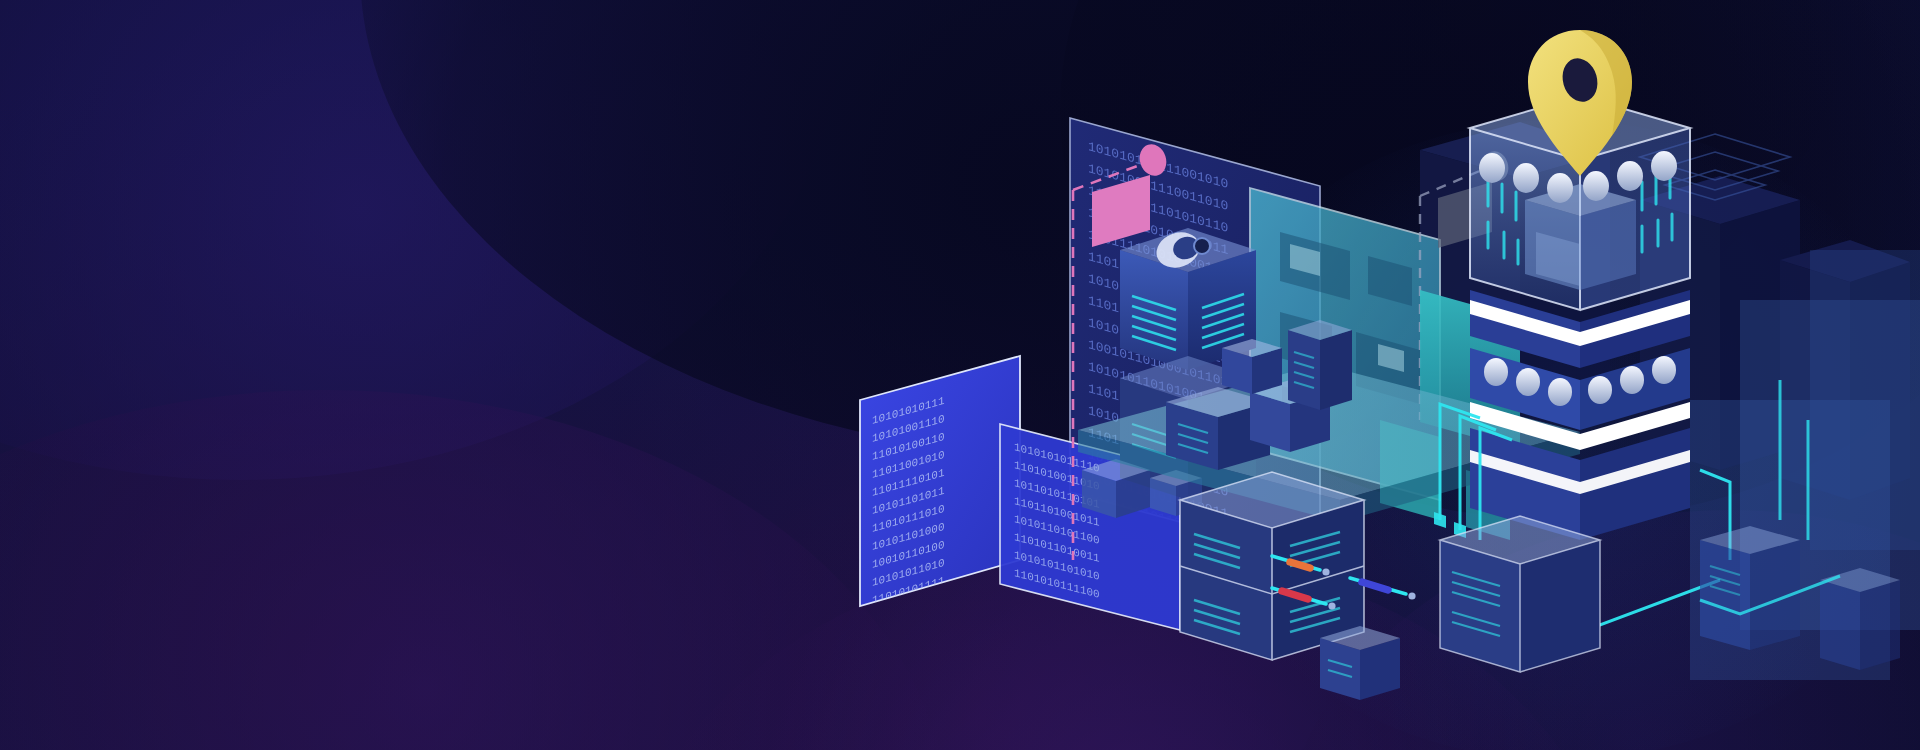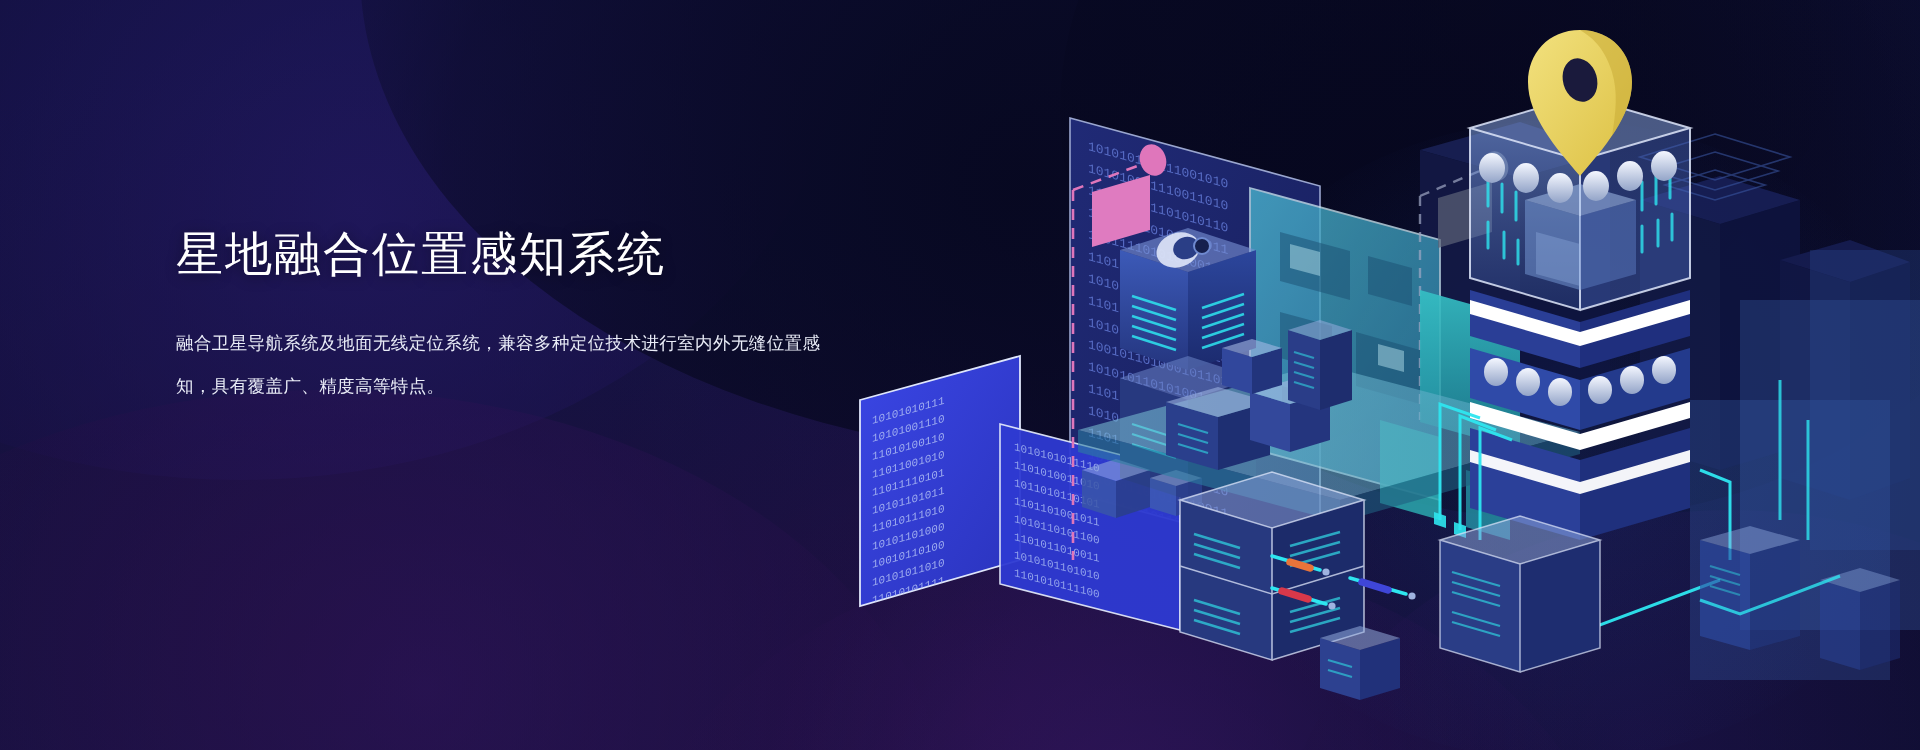--- a/index.html
+++ b/index.html
@@ -90,24 +90,20 @@
 <div class="banner">
 
   <div class="blob blob-topleft"></div>
   <div class="blob blob-topdark"></div>
   <div class="blob blob-rightdark"></div>
   <div class="blob blob-botleft"></div>
   <div class="blob blob-botmid"></div>
   <div class="blob blob-botright"></div>
   <div class="blob blob-centerglow"></div>
 
-  <div class="copy">
-    <div class="headline">星地融合位置感知系统</div>
-    <div class="subcopy">融合卫星导航系统及地面无线定位系统，兼容多种定位技术进行室内外无缝位置感知，具有覆盖广、精度高等特点。</div>
-  </div>
 
   <div class="art">
     <svg viewBox="0 0 1100 750" xmlns="http://www.w3.org/2000/svg">
       <defs>
         <linearGradient id="gPanelA" x1="0" y1="0" x2="1" y2="1">
           <stop offset="0%" stop-color="#3a46e4"></stop>
           <stop offset="100%" stop-color="#2a33bd"></stop>
         </linearGradient>
         <linearGradient id="gPanelB" x1="0" y1="0" x2="1" y2="1">
           <stop offset="0%" stop-color="#202a76"></stop>

